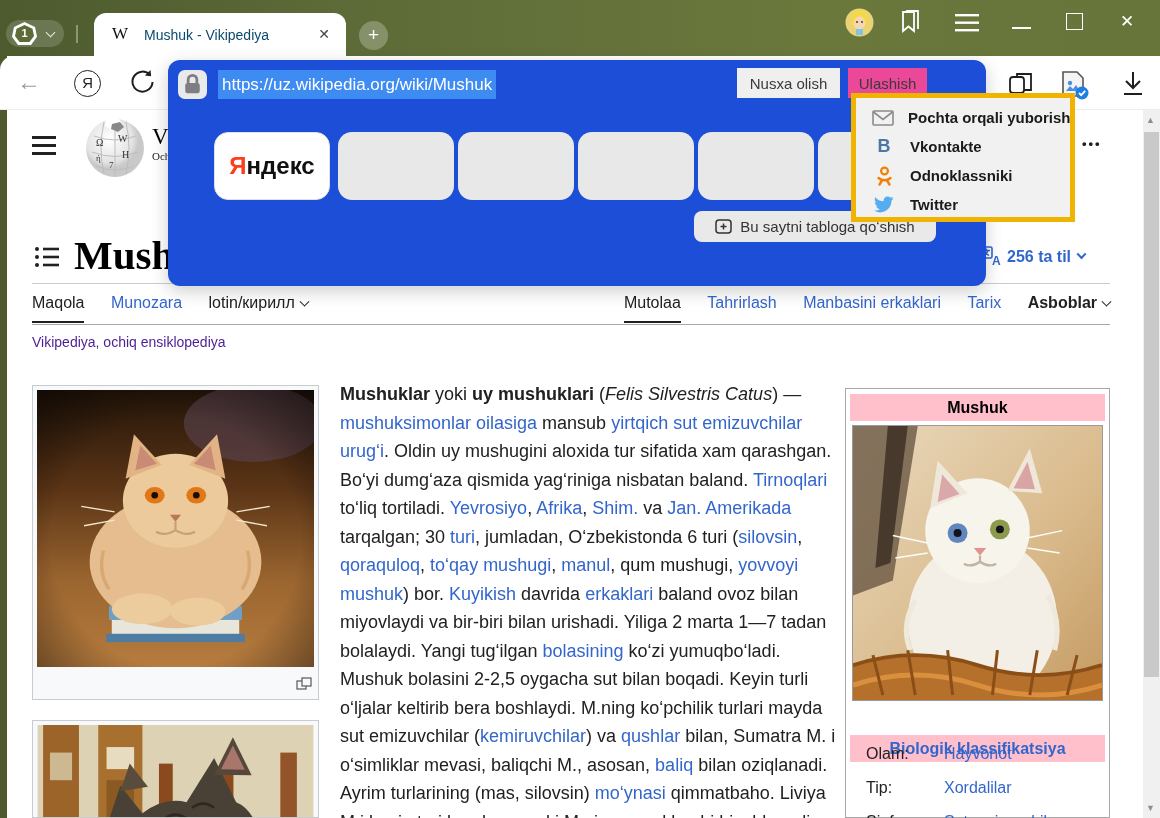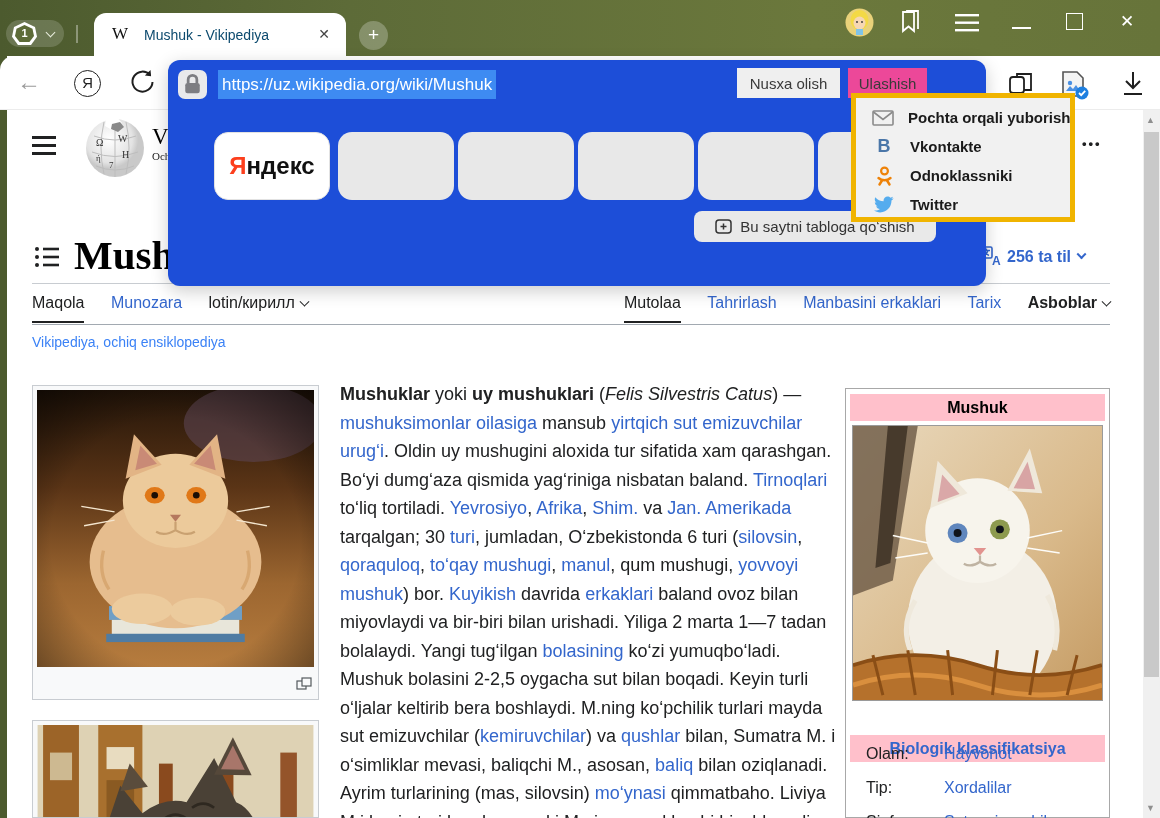--- a/index.html
+++ b/index.html
@@ -83,21 +83,21 @@
 
   .wikitabs { position:absolute; left:32px; top:294px; width:1078px; height:31px; border-bottom:1px solid #a2a9b1;
               z-index:1; display:flex; justify-content:space-between; font-size:16px; }
   .wtab { display:inline-block; margin-right:22px; padding-bottom:9px; color:#202122; white-space:nowrap; }
   .wtab.link { color:#3366cc; }
   .wtab.active { border-bottom:2.5px solid #202122; margin-bottom:-1px; }
   .chev-dark { display:inline-block; width:7px; height:7px; border-right:1.7px solid #202122;
                border-bottom:1.7px solid #202122; transform:rotate(45deg) translate(-2px,-2px); margin-left:6px; }
   .chev-blue { display:inline-block; width:7px; height:7px; border-right:2px solid #3366cc;
                border-bottom:2px solid #3366cc; transform:rotate(45deg) translate(-3px,-3px); margin-left:7px; }
-  .site-sub { position:absolute; left:32px; top:334px; font-size:14px; color:#3b82f6; z-index:1; }
+  .site-sub { position:absolute; left:32px; top:334px; font-size:14px; color:#4c1d95; z-index:1; }
 
   .thumb-frame { position:absolute; left:32px; width:287px; background:#f8f9fa; border:1px solid #c8ccd1;
                  padding:4px; z-index:1; }
   .enlarge { position:absolute; right:6px; bottom:5px; }
 
   .article { position:absolute; left:340px; top:380px; width:496px; font-size:18px; line-height:28.5px;
              color:#202122; z-index:1; }
   .seg-b { font-weight:bold; }
   .seg-i { font-style:italic; }
   .seg-link { color:#3366cc; }

